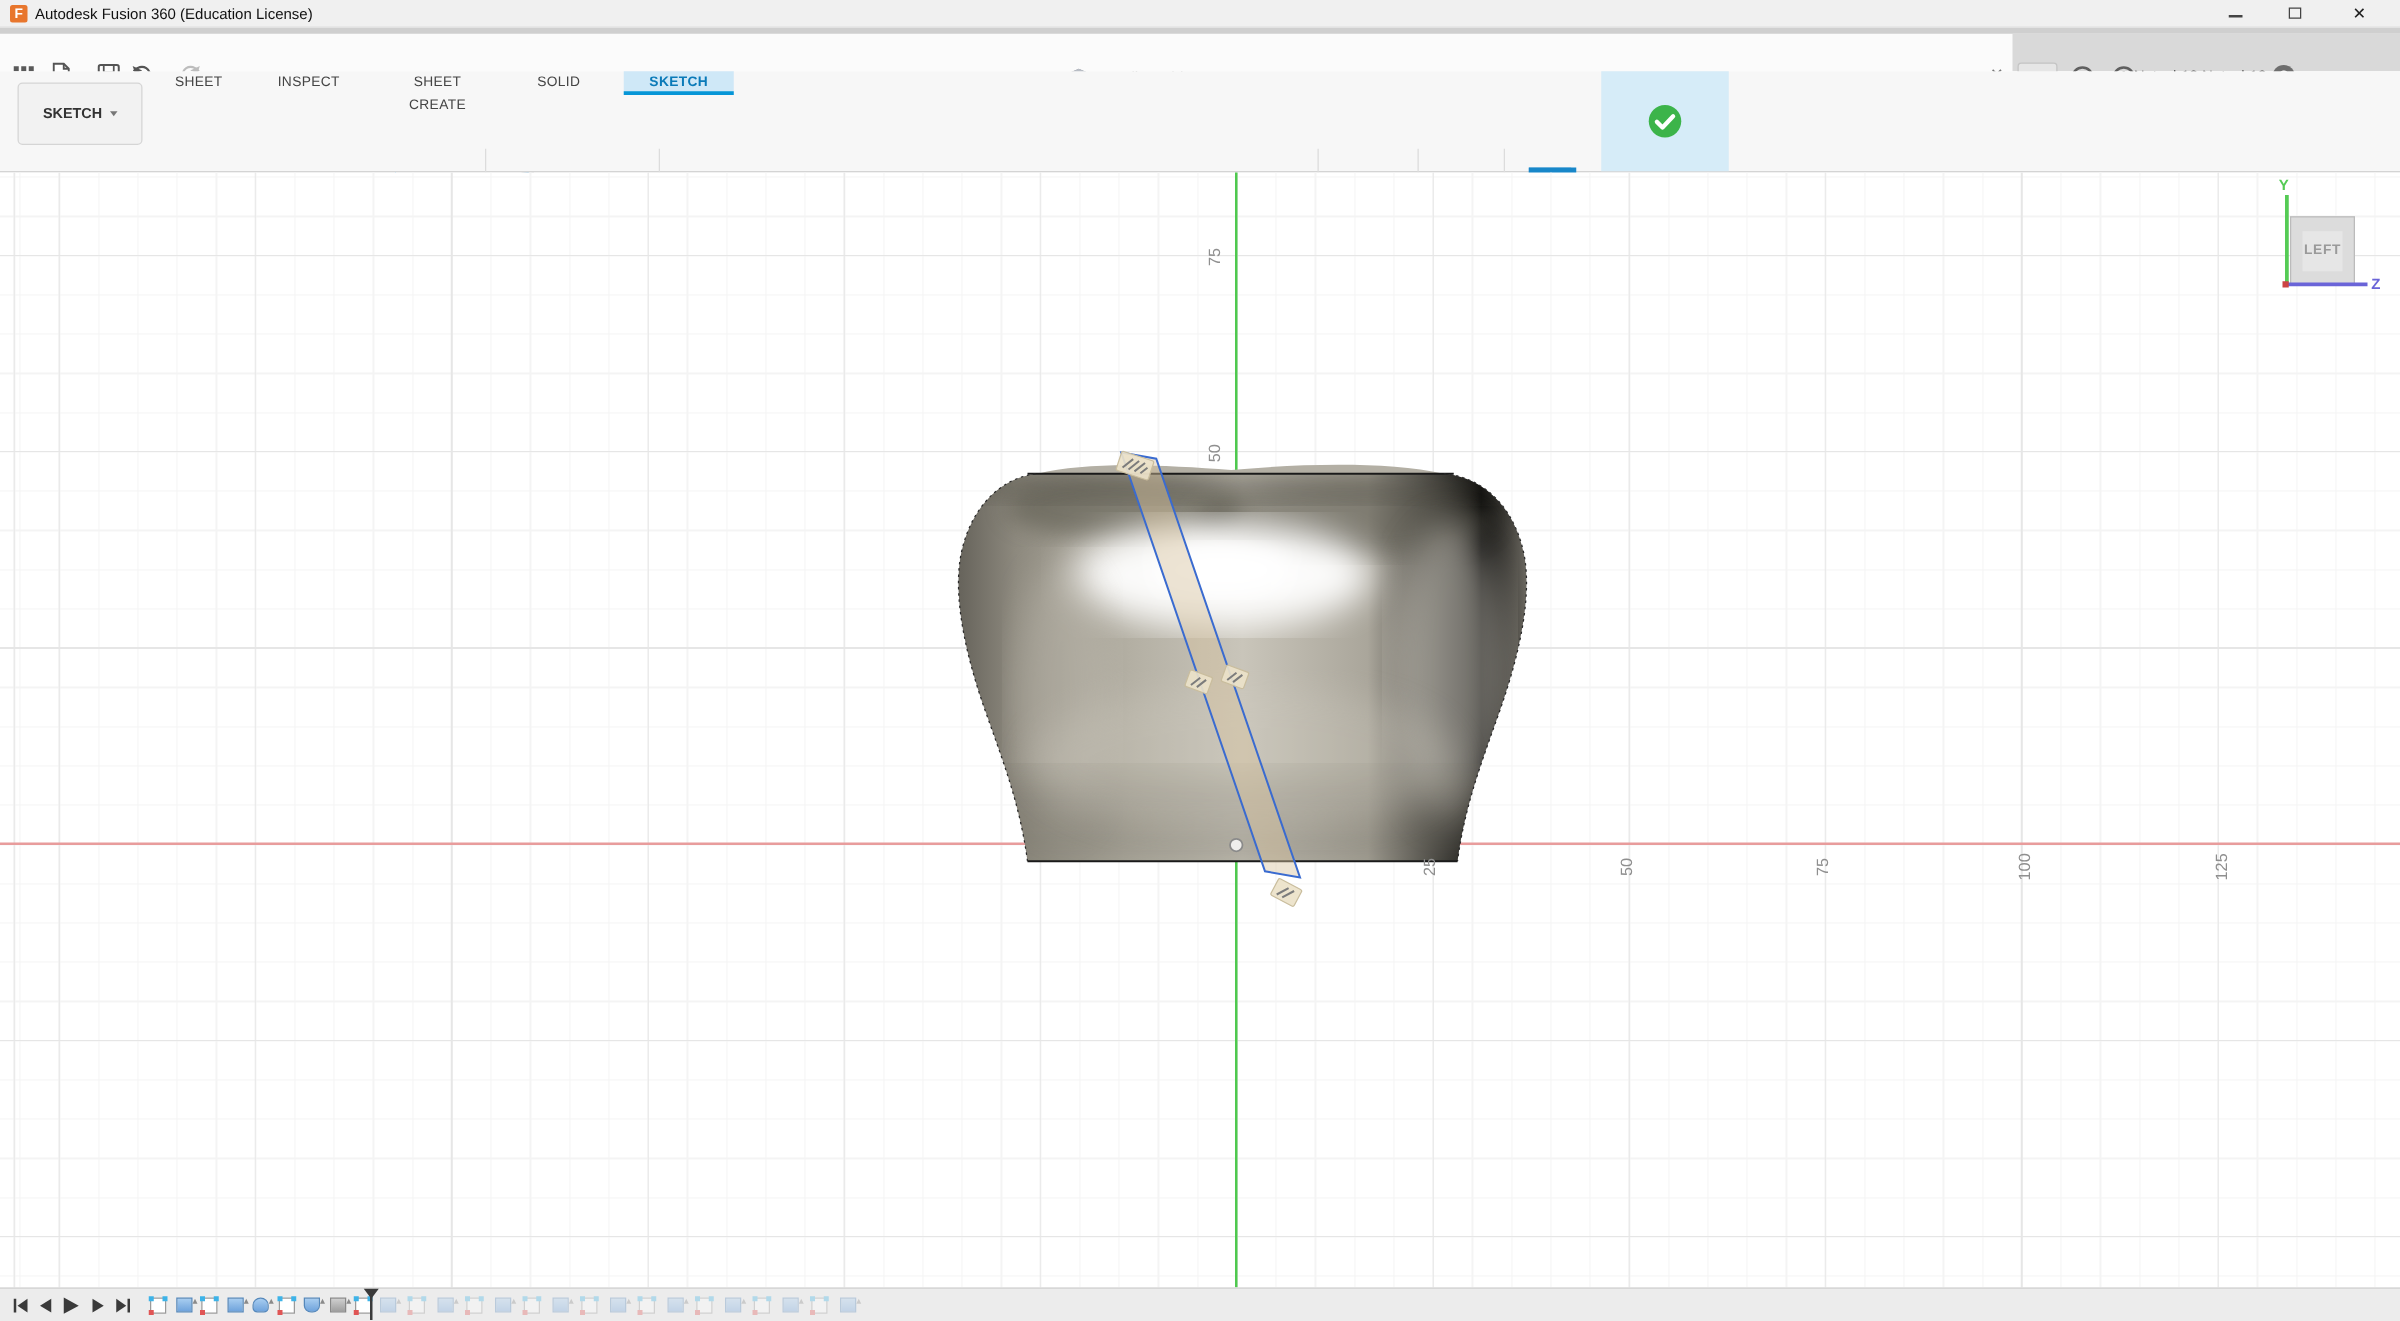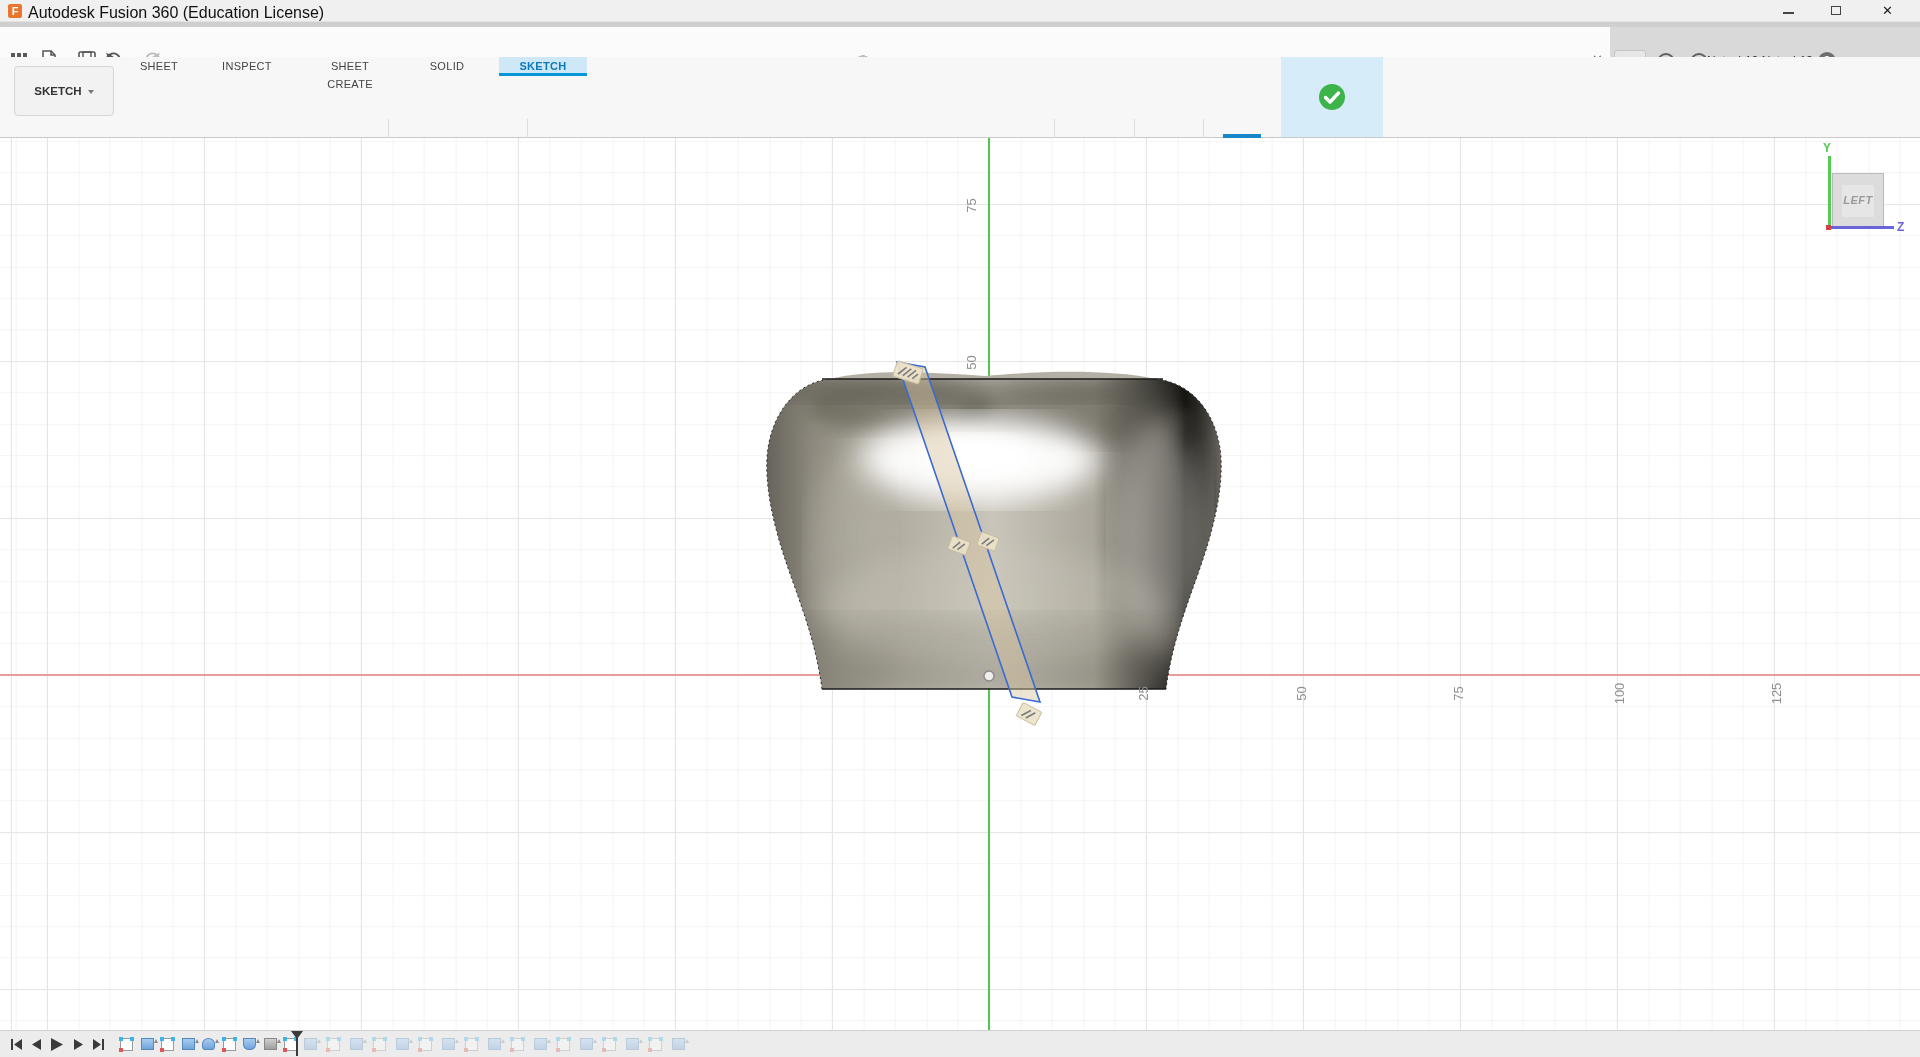--- a/index.html
+++ b/index.html
@@ -3,21 +3,21 @@
 <meta charset="utf-8">
 <style>
   * { margin:0; padding:0; box-sizing:border-box; }
   html,body { width:1920px; height:1057px; overflow:hidden; }
   body { font-family:"Liberation Sans", sans-serif; background:#fff; position:relative; }
   .noselect { user-select:none; }
 
   
   #titlebar { position:absolute; left:0; top:0; width:1920px; height:22px; background:#f0f0f0; border-bottom:1px solid #e3e3e3; }
   #fusion-logo { position:absolute; left:8px; top:4px; width:14px; height:14px; background:#e8762d; color:#fff; font-size:11px; font-weight:bold; text-align:center; line-height:14px; border-radius:2px; }
-  #window-title { position:absolute; left:28px; top:4px; font-size:16px; color:#111; }
+  #window-title { position:absolute; left:28px; top:4px; font-size:12px; color:#111; }
   .wbtn { position:absolute; top:0; width:34px; height:22px; cursor:pointer; }
   .wbtn .min { position:absolute; left:11px; top:12px; width:11px; height:2px; background:#444; }
   .wbtn .max { position:absolute; left:11px; top:6px; width:10px; height:9px; border:1.5px solid #444; }
   .wbtn .cls { position:absolute; left:10px; top:3px; font-size:13px; color:#222; }
 
   
   #tabbar { position:absolute; left:0; top:22px; width:1920px; height:35px; background:#fbfbfb; }
   #tabbar .topstrip { position:absolute; left:0; top:0; width:1920px; height:5px; background:#cfcfcf; }
   #tabbar .rightzone { position:absolute; left:1610px; top:5px; width:310px; height:30px; background:#d9d9d9; }
   .appico { position:absolute; top:27px; width:22px; height:22px; cursor:pointer; }
@@ -55,21 +55,21 @@
     background-position: 47px 0, 0 66px, 15.6px 0, 0 3.2px, 0 0;
   }
   #axis-x { position:absolute; left:0; top:536px; width:1920px; height:2px; background:#e89c9c; }
   #axis-y { position:absolute; left:988px; top:0; width:2px; height:892px; background:#4ec94e; }
   .grid-label { position:absolute; font-size:13px; color:#8f8f8f; transform:rotate(-90deg); transform-origin:center; white-space:nowrap; }
 
   
   #viewcube { position:absolute; left:1820px; top:5px; width:95px; height:95px; }
   #vc-face { position:absolute; left:12px; top:30px; width:52px; height:55px; background:#dcdcdc; border:1px solid #bbb; cursor:pointer; }
   #vc-face .inner { position:absolute; left:9px; top:11px; width:32px; height:32px; background:#e6e6e6; }
-  #vc-face .lbl { position:absolute; left:0; top:20px; width:100%; text-align:center; font-size:11px; font-weight:bold; color:#9a9a9a; letter-spacing:.5px;font-style:italic; }
+  #vc-face .lbl { position:absolute; left:0; top:20px; width:100%; text-align:center; font-size:11px; font-weight:bold; color:#9a9a9a; letter-spacing:.5px; }
   #vc-yaxis { position:absolute; left:8px; top:13px; width:2.5px; height:72px; background:#55cb55; }
   #vc-zaxis { position:absolute; left:8px; top:83px; width:66px; height:3px; background:#6a64d8; }
   #vc-ylbl { position:absolute; left:3px; top:-2px; color:#55cb55; font-size:12px; font-weight:bold; }
   #vc-zlbl { position:absolute; left:77px; top:77px; color:#6a64d8; font-size:12px; font-weight:bold; }
   #vc-origin { position:absolute; left:6px; top:82px; width:5px; height:5px; background:#cc4444; }
 
   
   .badge { position:absolute; background:rgba(235,226,201,.92); border:1px solid #c9bd9d; border-radius:2px; }
   .badge svg { display:block; }
 

